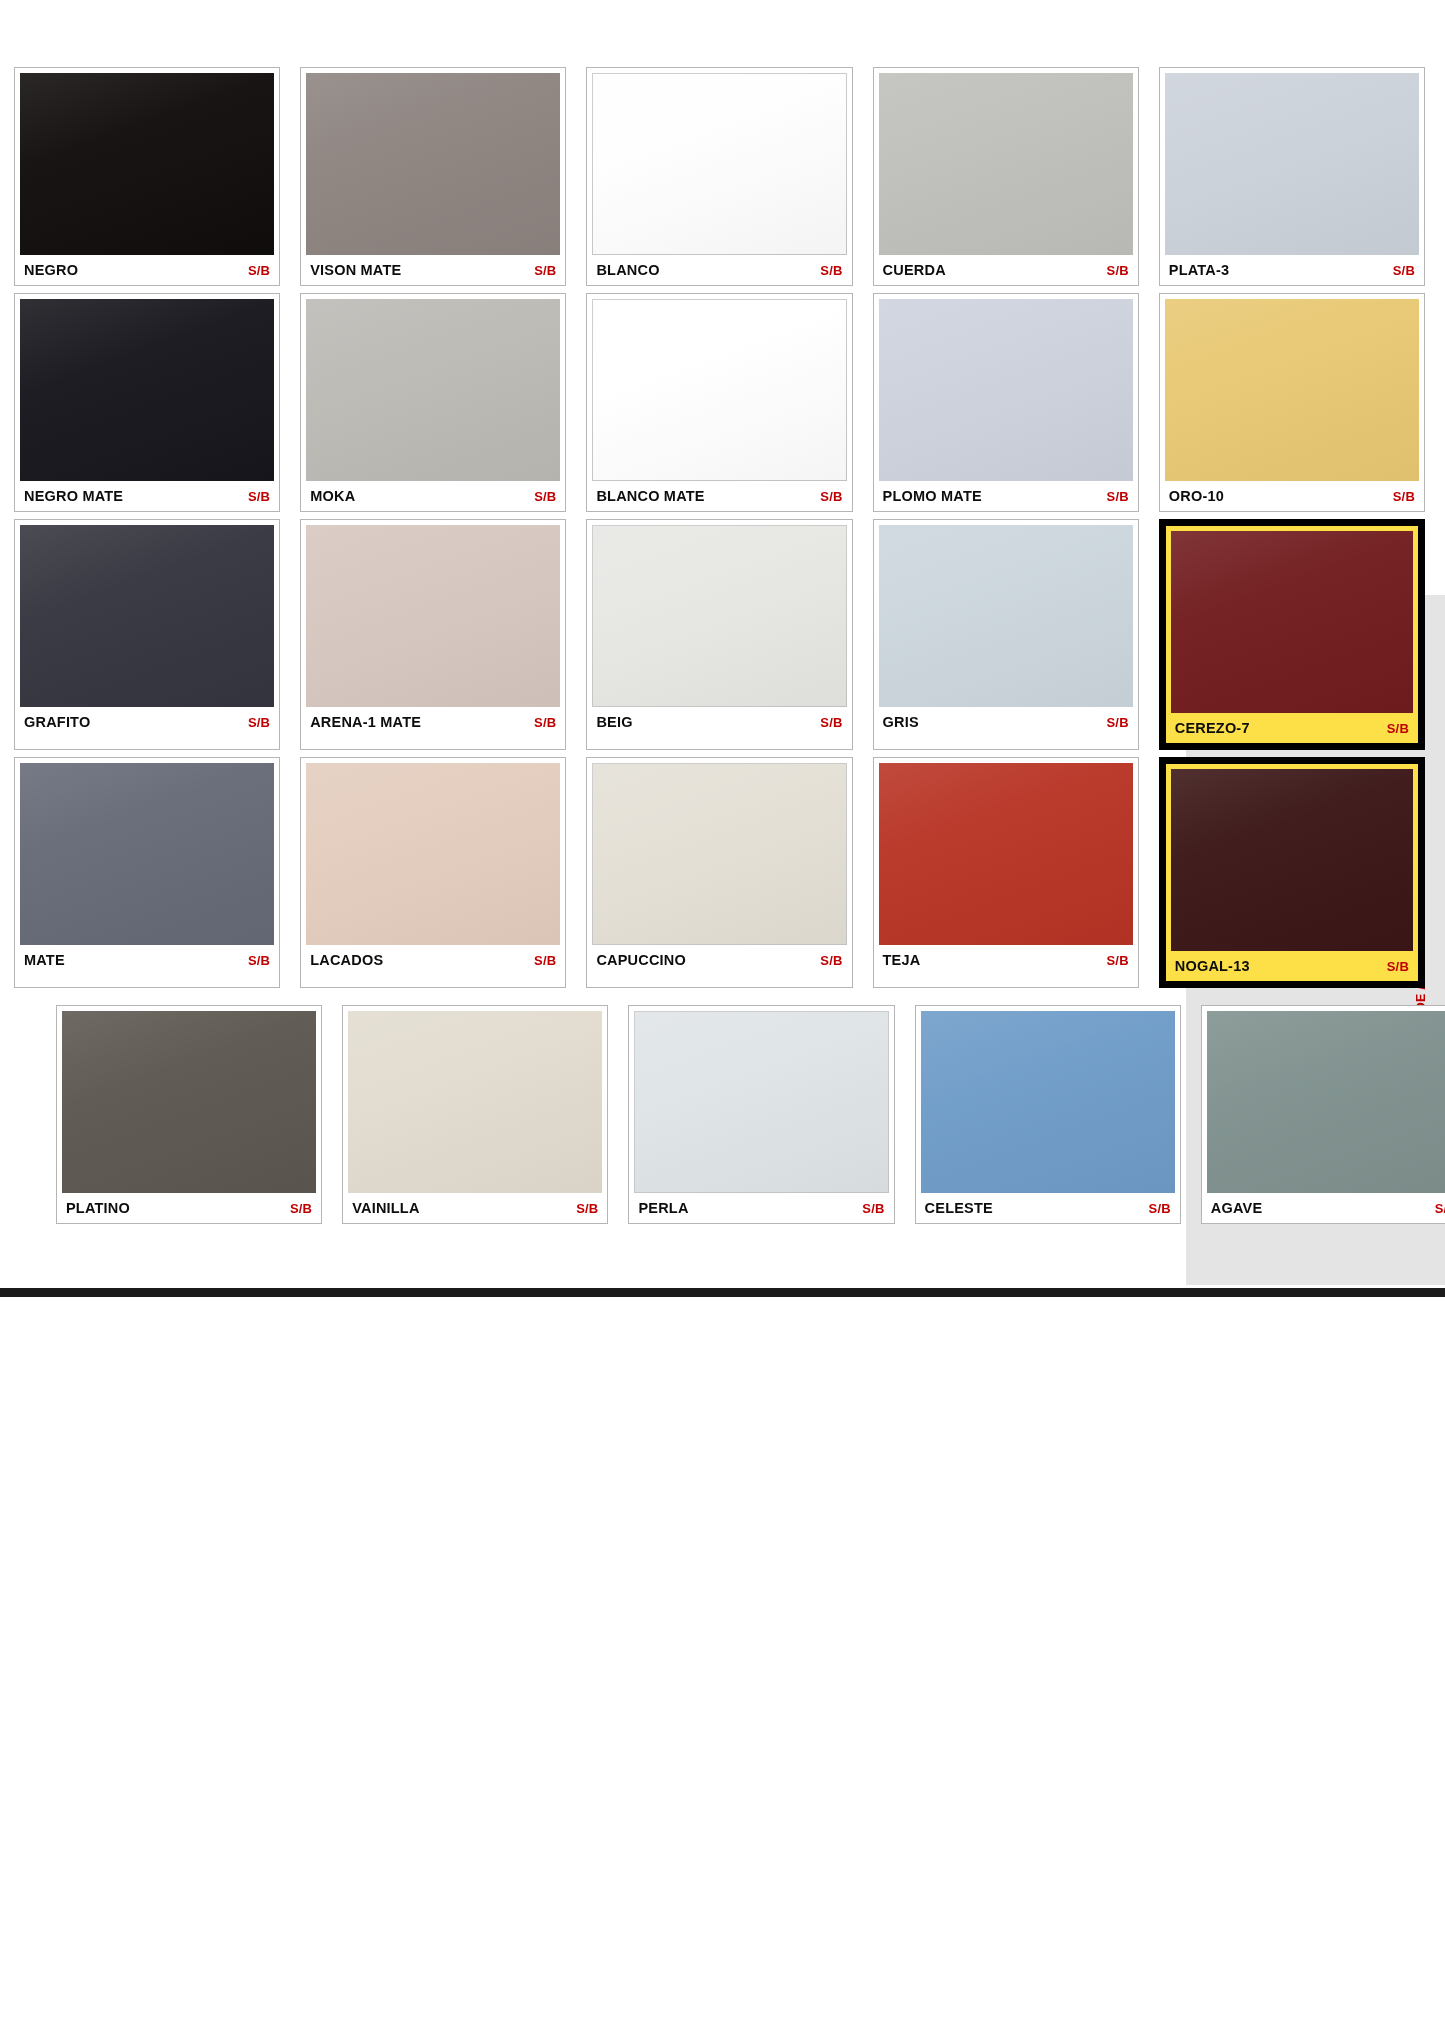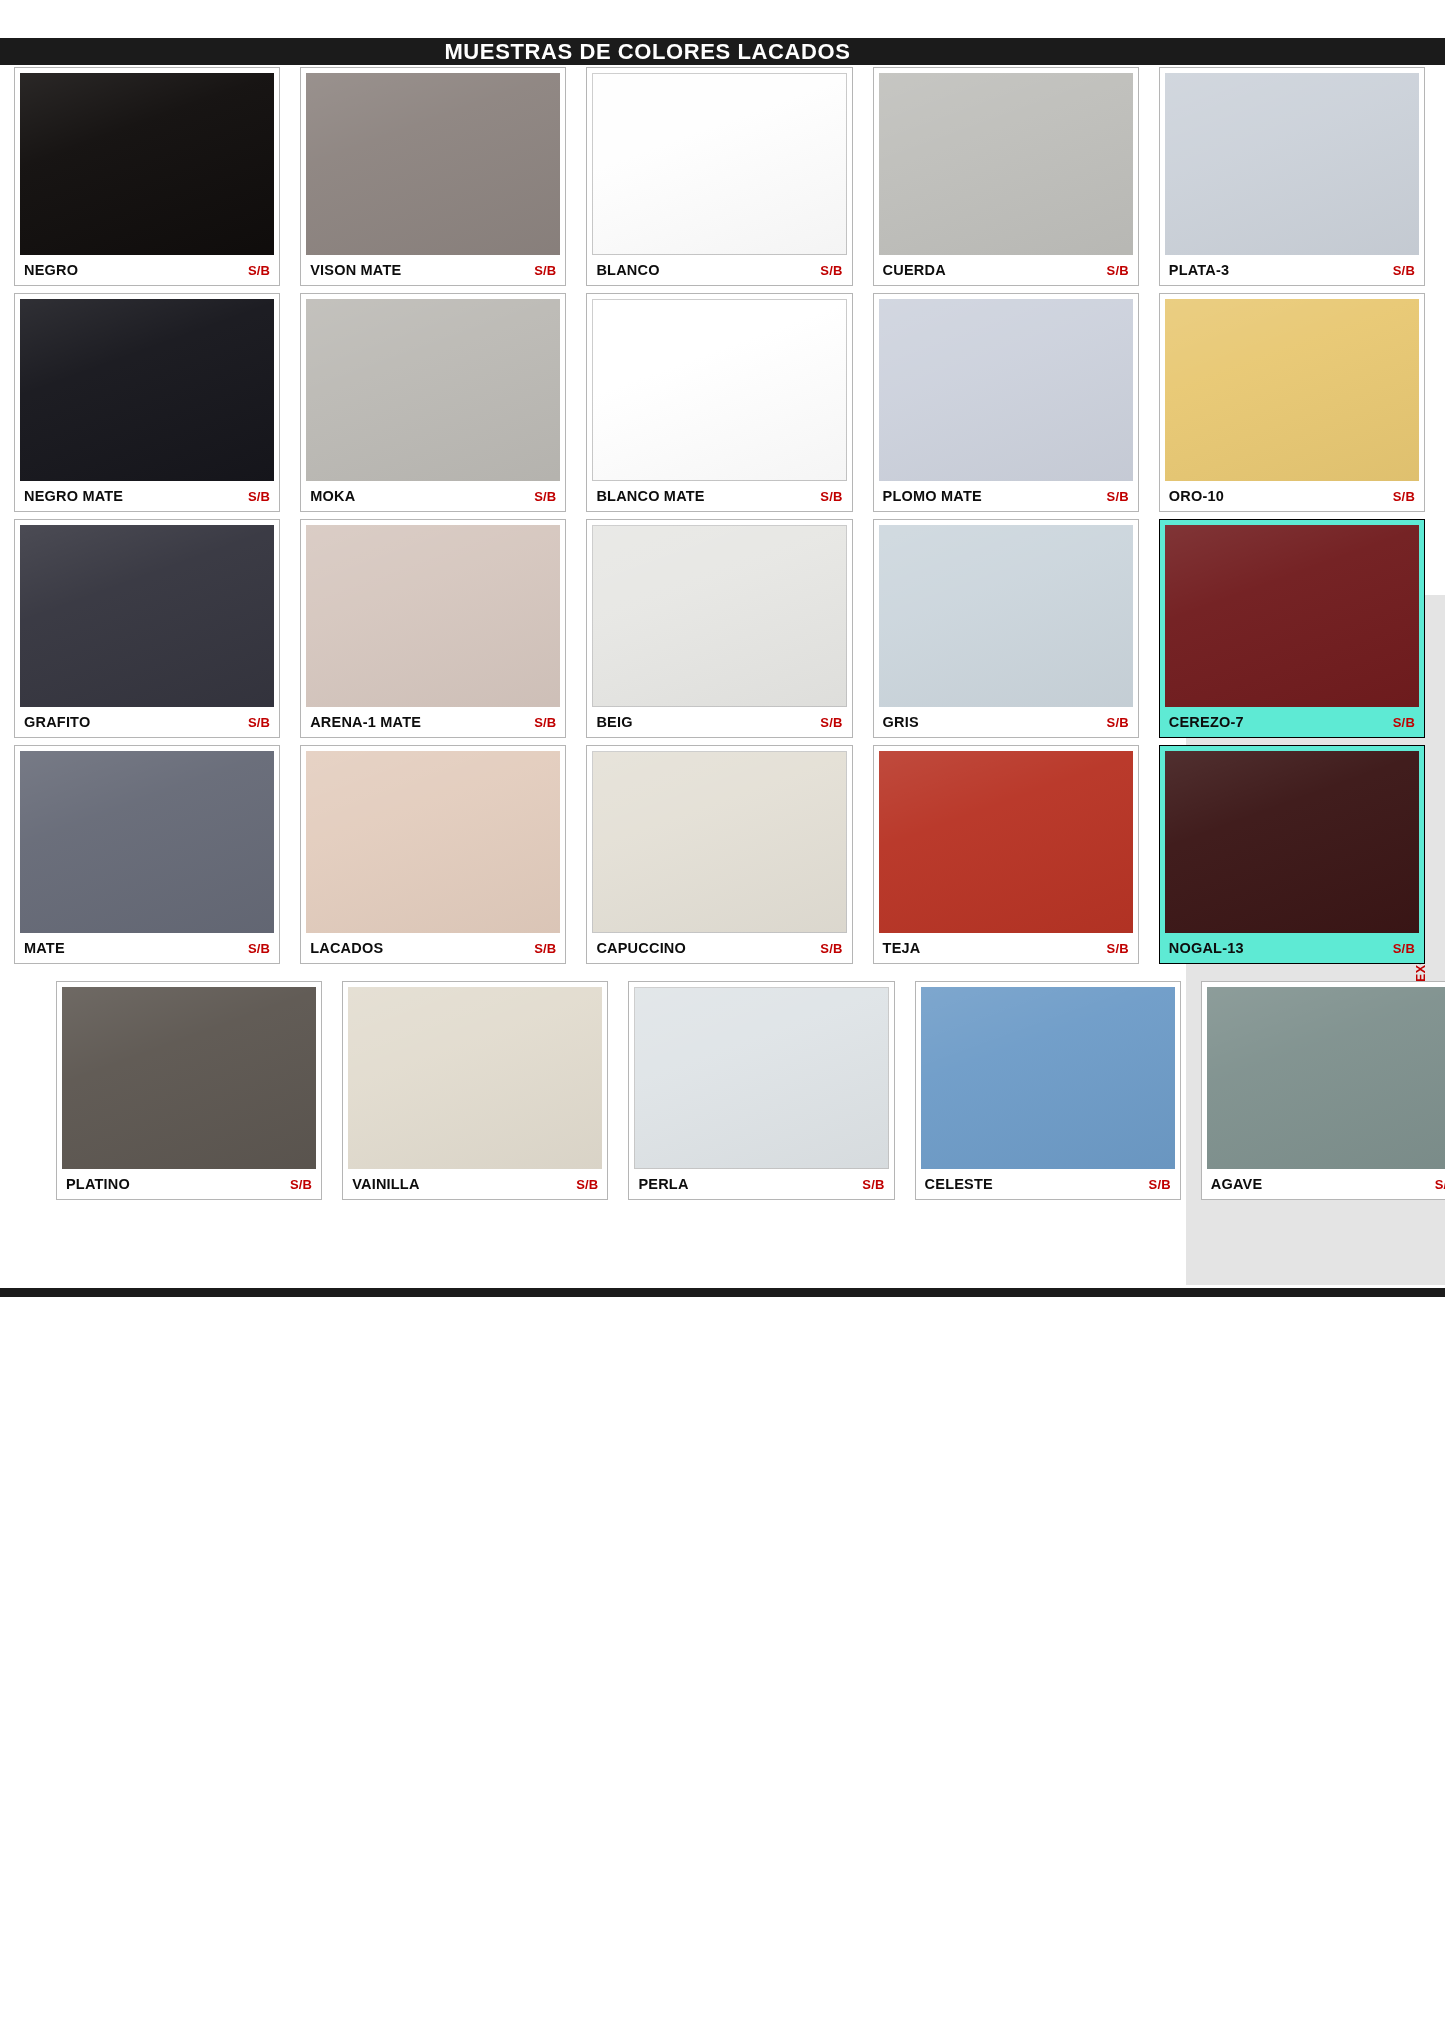--- a/index.html
+++ b/index.html
@@ -68,22 +68,22 @@
     width: 267px;
     margin-right: 20px;
     box-sizing: border-box;
     background: #ffffff;
     border: 1px solid #b5b5b5;
     padding: 5px 5px 0 5px;
     display: flex;
     flex-direction: column;
   }
   .cell.exclusive {
-    background: #5eead4;
-    border: 1px solid #000000;
+    background: #fde047;
+    border: 7px solid #000000;
   }
 
   .chip {
     width: 100%;
     height: 182px;
     box-sizing: border-box;
     position: relative;
   }
   .chip .chip-inner {
     position: absolute;
@@ -163,23 +163,20 @@
     background: #e4e4e4;
     z-index: 0;
   }
   .swatch-row { position: relative; z-index: 1; text-align: right; }
 </style>
 </head>
 <body>
 
 <div id="page">
 
-  <div id="title-band">
-    <span class="title-text">MUESTRAS DE COLORES LACADOS</span>
-  </div>
 
   <div id="exclusive-bg"></div>
 
   <div id="grid">
       <div class="swatch-row">
         <div class="cell">
           <div class="chip">
             <div class="chip-inner" style="background: rgb(16, 13, 12);"></div>
             <div class="sheen"></div>
           </div>

